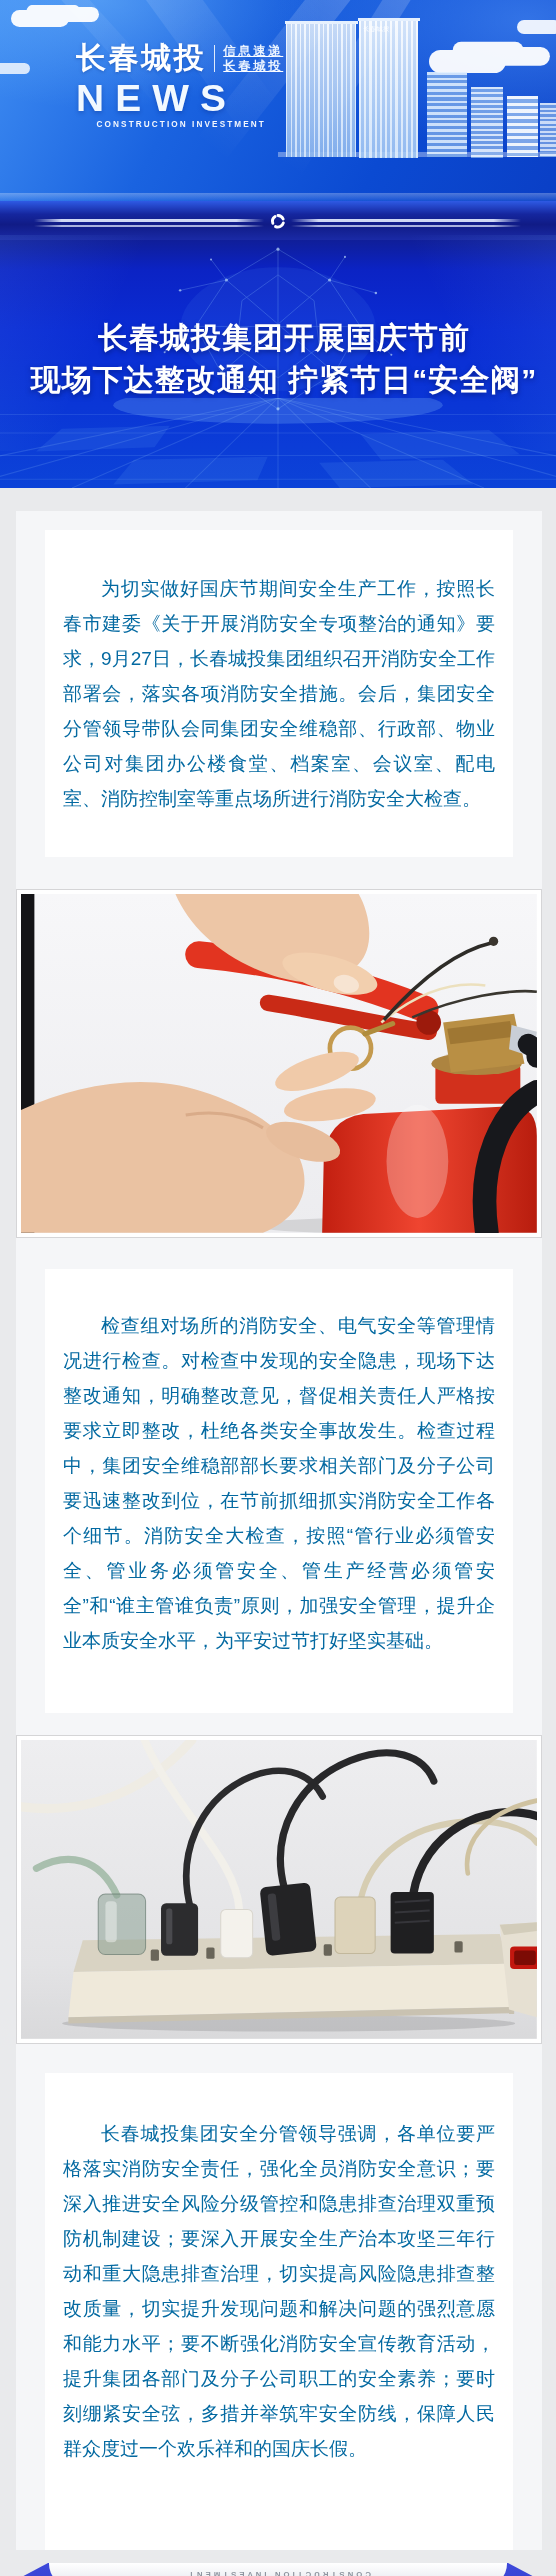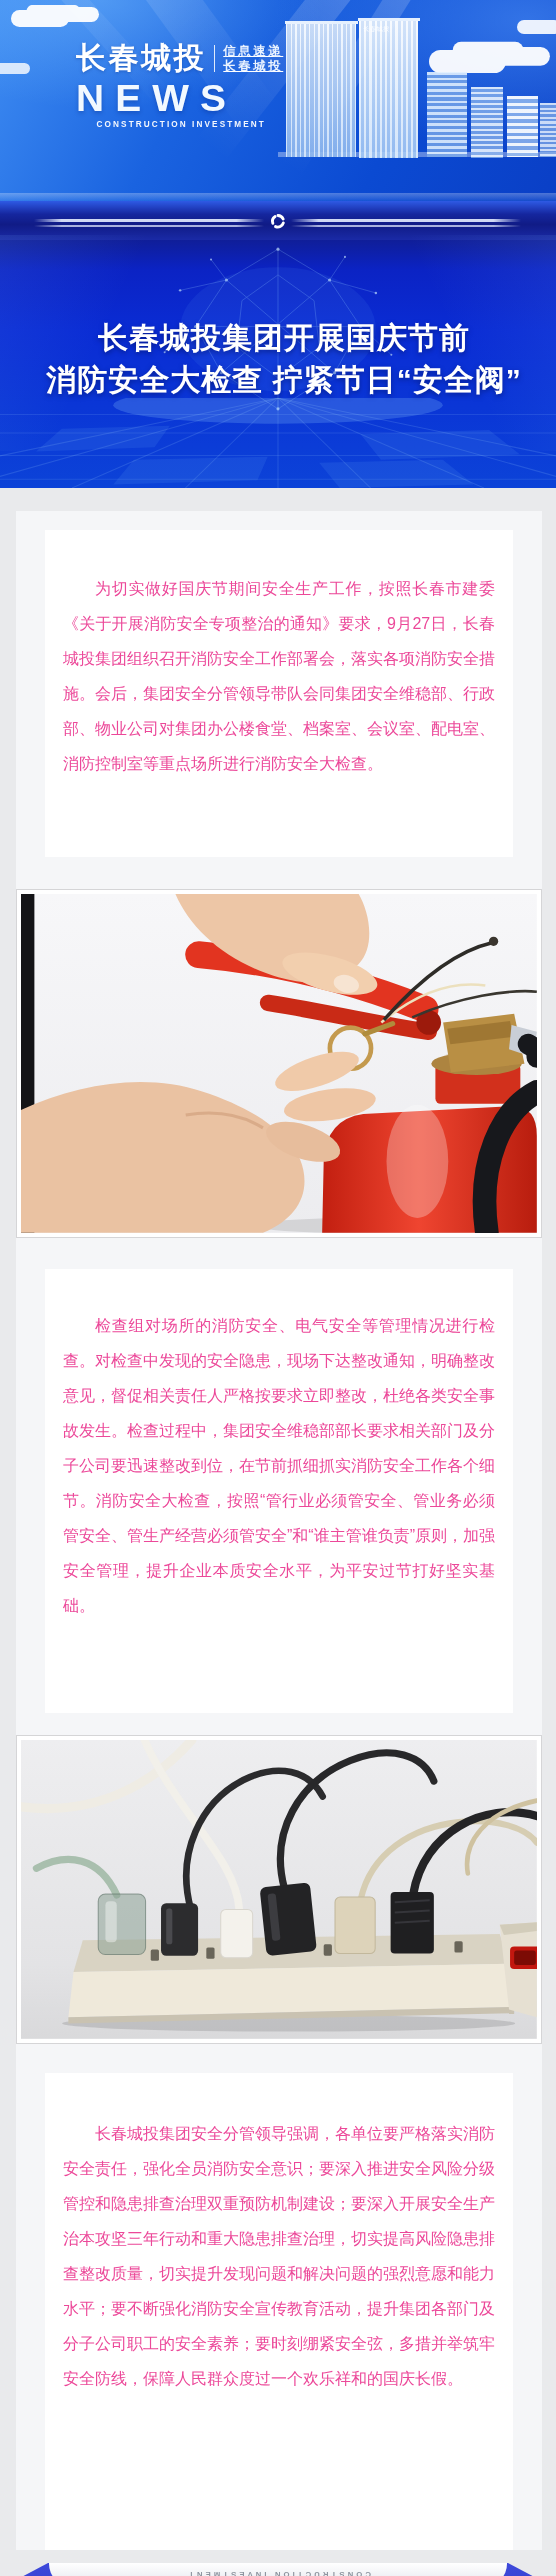--- a/index.html
+++ b/index.html
@@ -79,21 +79,21 @@
     color:#fff; font-weight:800; font-size:30px; line-height:42px; letter-spacing:1px;
     text-shadow:0 2.1px 5.2px rgba(4,16,90,.55); }
 
   
   .article-bg{ background:#e9eaec; height:2291px; padding-top:23px; }
   .panel{ margin:0 15px 0 16px; width:526px; height:2039px; background:#f5f6f8; padding-top:19px; overflow:hidden; }
   .card{ margin:0 29px; background:#fff; padding:41px 18px 0; }
   .card.c1{ height:327px; }
   .card.c2{ height:444px; margin-top:31px; padding-top:39px; }
   .card.c3{ height:477px; margin-top:29px; padding-top:43px; }
-  .card p{ font-size:16px; line-height:35px; color:#ec4899; text-align:justify; text-indent:2em; }
+  .card p{ font-size:19px; line-height:35px; color:#0369a1; text-align:justify; text-indent:2em; }
   .photo{ width:526px; background:#fff; border:0.5px solid #d5d5d7; padding:4.1px; }
   .photo.p1{ height:349px; margin-top:32px; }
   .photo.p2{ height:309px; margin-top:21.6px; }
   .photo svg{ display:block; width:100%; height:100%; }
 
   
   .fbanner{ position:relative; margin:13px auto 0; width:526px; height:216px; overflow:hidden;
     background:
       radial-gradient(216px 103px at 30% 72%, rgba(10,20,90,.35), transparent 75%),
       radial-gradient(268px 124px at 72% 80%, rgba(8,16,80,.3), transparent 75%),
@@ -215,21 +215,21 @@
       </g>
       <g fill="rgba(140,205,255,.10)">
         <polygon points="120,60 330,54 300,96 70,104"></polygon>
         <polygon points="700,70 950,62 1010,110 740,120"></polygon>
         <polygon points="260,120 520,114 500,160 220,168"></polygon>
         <polygon points="620,126 860,120 920,168 660,175"></polygon>
       </g>
     </svg>
     <h1 class="t-title">
       <span>长春城投集团开展国庆节前</span><br>
-      <span>消防安全大检查 拧紧节日“安全阀”</span>
+      <span>现场下达整改通知 拧紧节日“安全阀”</span>
     </h1>
   </section>
 
   <main class="article-bg">
     <div class="panel">
 
       <article class="card c1">
         <p>为切实做好国庆节期间安全生产工作，按照长春市建委《关于开展消防安全专项整治的通知》要求，9月27日，长春城投集团组织召开消防安全工作部署会，落实各项消防安全措施。会后，集团安全分管领导带队会同集团安全维稳部、行政部、物业公司对集团办公楼食堂、档案室、会议室、配电室、消防控制室等重点场所进行消防安全大检查。</p>
       </article>
 

